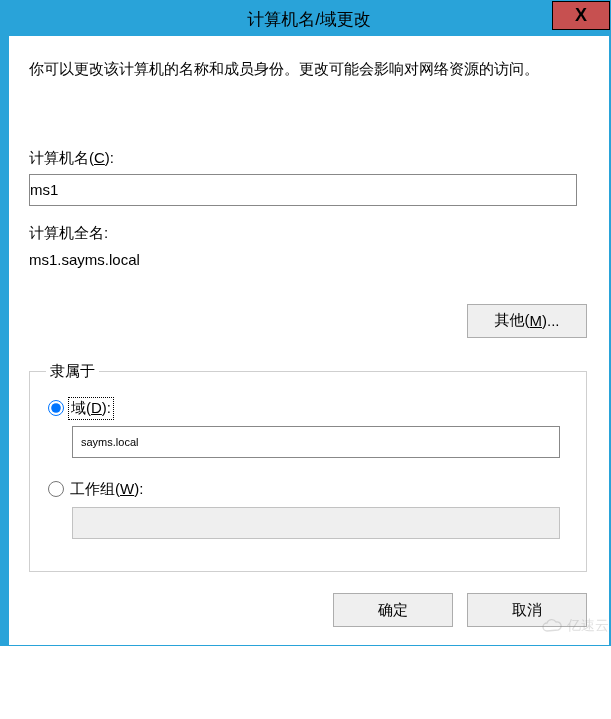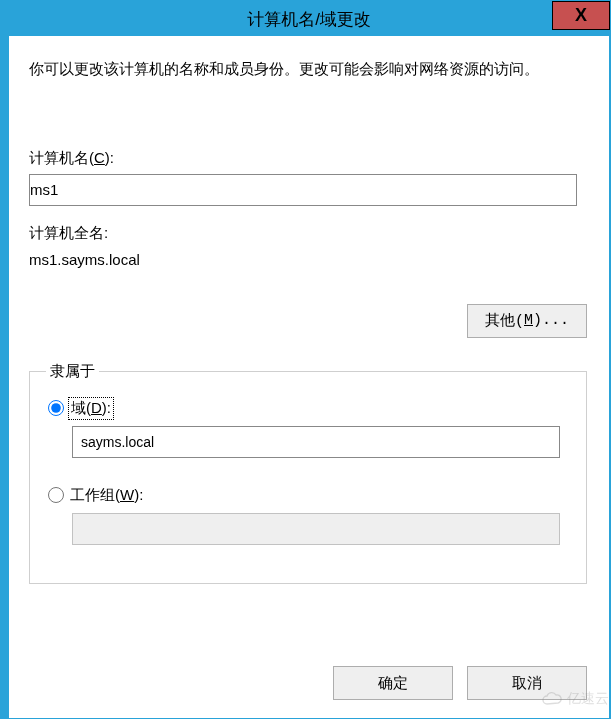--- a/index.html
+++ b/index.html
@@ -7,21 +7,21 @@
     font-family: "Microsoft YaHei", "SimSun", Tahoma, sans-serif;
   }
   body {
     width: 611px;
     height: 719px;
     background: #fff;
     box-sizing: border-box;
     overflow: hidden;
   }
   .window {
-    width: 611px; height: 719px;
+    width: 611px; height: 646px;
     box-sizing: border-box;
     border: 1px solid #29A3D9;
     border-left-width: 9px;
     border-right-width: 2px;
     border-top-width: 2px;
     background: #fff;
     position: relative;
   }
   .titlebar {
     height: 34px;
@@ -76,21 +76,21 @@
     display:flex; justify-content:flex-end;
     margin-bottom: 24px;
   }
   .btn {
     min-width: 120px;
     height: 34px;
     padding: 0 14px;
     background: #efefef;
     border: 1px solid #adadad;
     font-size: 15px;
-    font-family: Liberation Mono, monospace;
+    font-family: Liberation Sans, sans-serif;
     cursor: default;
     display:flex; align-items:center; justify-content:center;
   }
   .btn.disabled {
     color: #000000;
   }
   fieldset.member {
     border: 1px solid #cfcfcf;
     padding: 14px 16px 20px 16px;
     margin: 0;
@@ -115,23 +115,23 @@
     outline: 1px dotted #000;
     outline-offset: 1px;
     padding: 0 1px;
   }
   .sub-input {
     box-sizing: border-box;
     width: 488px;
     height: 32px;
     margin-left: 26px;
     margin-top: 2px;
-    margin-bottom: 18px;
+    margin-bottom: 12px;
     padding: 4px 8px;
-    font-size: 14px;
+    font-size: 11px;
     border: 1px solid #888;
     font-family: inherit;
     background:#fff;
   }
   .sub-input[disabled]{
     background:#efefef;
     color:#6a6a6a;
     border-color:#c2c2c2;
   }
   .footer {

